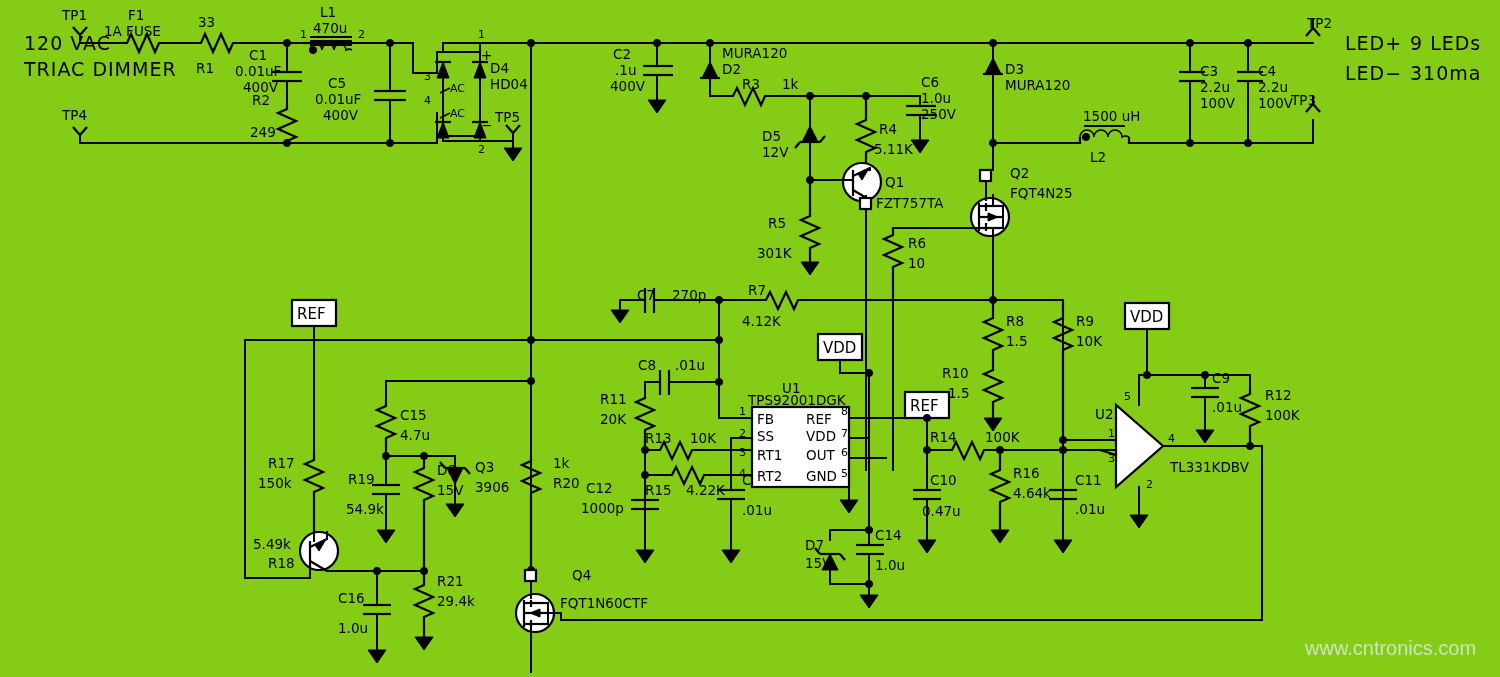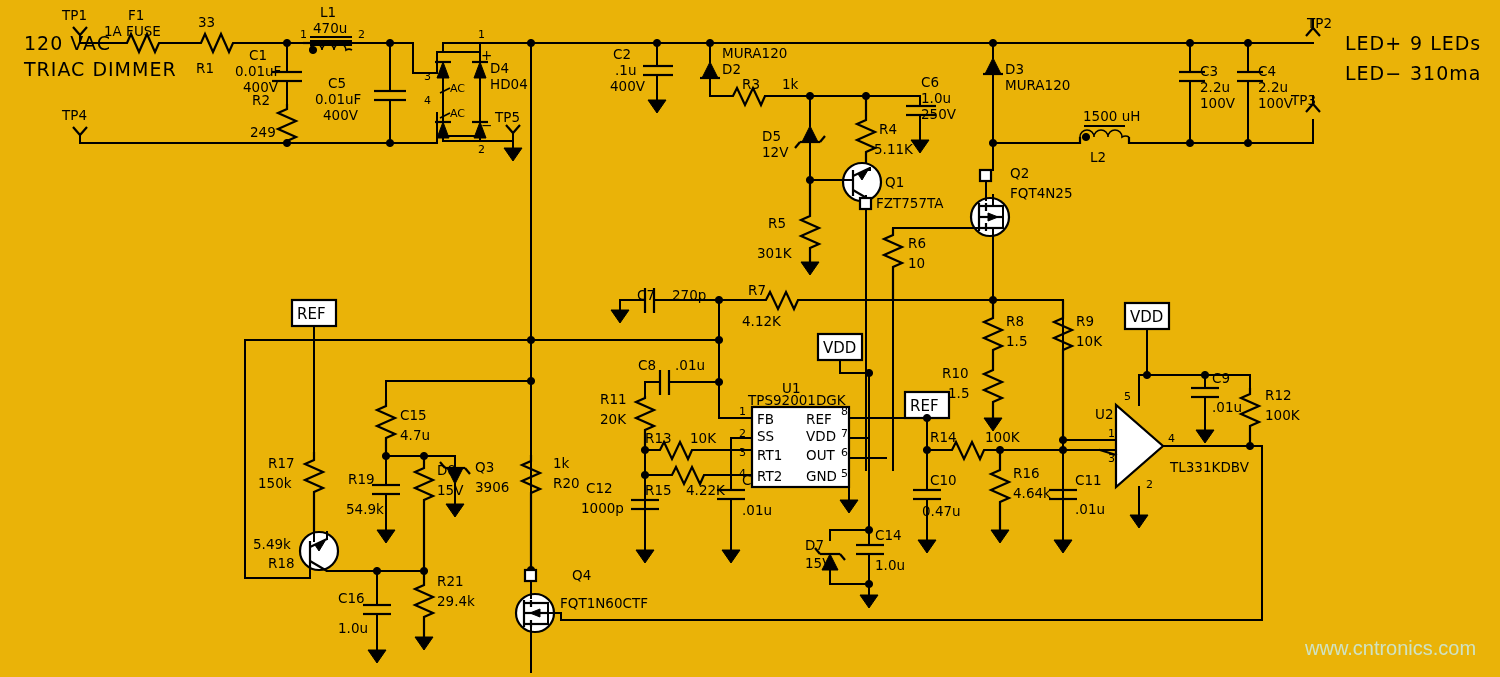--- a/index.html
+++ b/index.html
@@ -1,19 +1,19 @@
 <!DOCTYPE html>
 <html><head>
 <meta charset="utf-8">
 <title>LED Driver Schematic</title>
 <style>
   html,body{margin:0;padding:0;background:#ffffff;}
   body{width:1500px;height:677px;overflow:hidden;
        font-family:"DejaVu Sans",sans-serif;}
-  #sheet{position:relative;width:1500px;height:677px;background:#eab308;}
+  #sheet{position:relative;width:1500px;height:677px;background:#84cc16;}
   svg{display:block;}
   .wire{stroke:#000;stroke-width:2;fill:none;stroke-linecap:square;}
   .thin{stroke:#000;stroke-width:1.6;fill:none;}
   .comp{stroke:#000;stroke-width:2.2;fill:none;}
   .fillblk{fill:#000;stroke:#000;}
   .nofill{fill:#fff;stroke:#000;stroke-width:2.2;}
   text{font-family:"DejaVu Sans",sans-serif;fill:#000;}
   .lbl{font-size:13.5px;}
   .lblbig{font-size:19px;letter-spacing:1px;}
   .pin{font-size:11px;}

